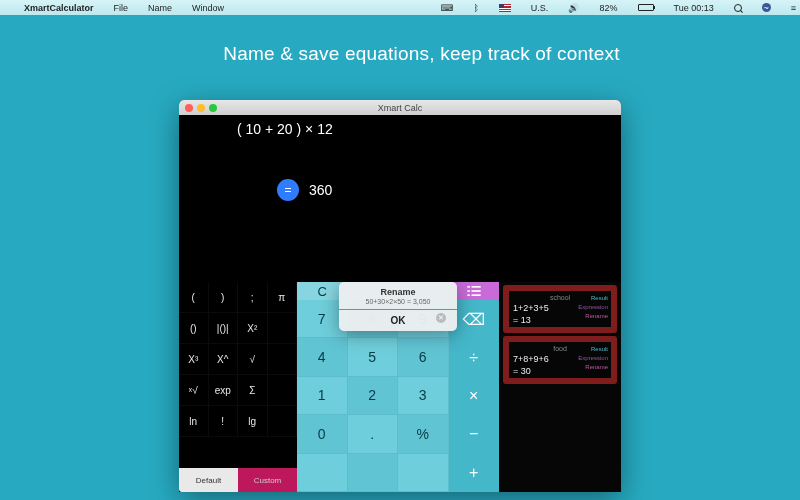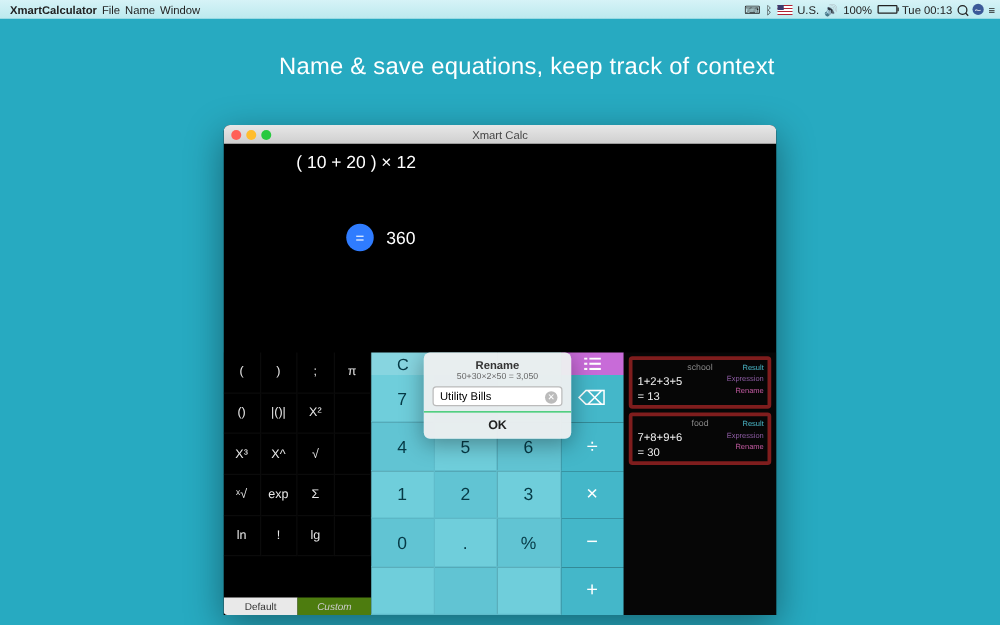--- a/index.html
+++ b/index.html
@@ -1,20 +1,20 @@
 <!DOCTYPE html>
 <html><head>
 <meta charset="utf-8">
 <style>
   * { box-sizing: border-box; margin: 0; padding: 0; font-family: -apple-system, BlinkMacSystemFont, "Helvetica Neue", Arial, sans-serif; }
   body { width: 800px; height: 500px; background: #27aac1; overflow: hidden; position: relative; }
 
   
   .menubar { height: 15px; background: linear-gradient(#d6f3f7,#bce9ee); display:flex; align-items:center; font-size:9px; color:#222; padding:0 4px; justify-content:space-between; }
-  .menubar .left, .menubar .right { display:flex; align-items:center; gap:4px; }
+  .menubar .left, .menubar .right { display:flex; align-items:center; gap:20px; }
   .menubar .left .apple { font-size:10px; }
   .menubar .left .appname { font-weight:600; }
   .menubar .right span, .menubar .right svg { font-size:9px; }
   .flag { display:inline-block; width:12px; height:8px; background:linear-gradient(180deg,#b22234 0 15%,#fff 15% 30%,#b22234 30% 45%,#fff 45% 60%,#b22234 60% 75%,#fff 75% 90%,#b22234 90% 100%); position:relative; }
   .flag::before{content:"";position:absolute;left:0;top:0;width:5px;height:4px;background:#3c3b6e;}
   .menubar .icon { font-size:9px; }
   .menubar .battery { display:inline-block; width:16px; height:7px; border:1px solid #222; border-radius:1px; position:relative; }
   .menubar .battery::after{content:"";position:absolute;right:-2px;top:1px;width:1px;height:3px;background:#222;}
   .menubar .spotlight{width:8px;height:8px;border:1px solid #222;border-radius:50%;position:relative;}
   .menubar .spotlight::after{content:"";position:absolute;width:3px;height:1px;background:#222;transform:rotate(45deg);bottom:-1px;right:-2px;}
@@ -35,39 +35,39 @@
   .eqrow { display:flex; align-items:center; gap:10px; margin-top:42px; margin-left:40px;}
   .eqbadge { width:22px; height:22px; border-radius:50%; background:#2f7cff; color:#fff; display:flex; align-items:center; justify-content:center; font-size:12px; }
   .result { font-size:14px; }
 
   .panels { position:absolute; left:0; right:0; bottom:0; height:210px; display:flex; }
 
   
   .sci { width:118px; background:#000; display:flex; flex-direction:column; }
   .sci-grid { flex:1; display:grid; grid-template-columns:repeat(4,1fr); grid-template-rows:repeat(6,1fr); }
   .sci-grid div { color:#e8e8e8; font-size:10px; display:flex; align-items:center; justify-content:center; border-right:1px solid #0b0b0b; border-bottom:1px solid #0b0b0b; cursor:pointer;}
-  .sci-tabs { height:14px; display:flex;justify-content:flex-end; }
+  .sci-tabs { height:24px; display:flex;justify-content:flex-end; }
   .sci-tabs div { flex:1; font-size:8px; display:flex; align-items:center; justify-content:center; cursor:pointer;}
   .tab-def { background:#e9e9e9; color:#333; border-radius:0 0 0 3px;}
-  .tab-cus { background:#4d7c0f; color:#ccc;font-style:italic; }
+  .tab-cus { background:#be185d; color:#ccc; }
 
   
   .num { flex:1; display:grid; grid-template-columns:repeat(4,1fr); grid-template-rows:18px repeat(5,1fr); }
   .num div { display:flex; align-items:center; justify-content:center; font-size:14px; color:#063a46; cursor:pointer; }
   .num .top { background:#87d5e0; font-size:13px; }
   .num .top.menu { background:#c86bd8; color:#fff; }
   .num .cell { background:#6fcedb; border-right:1px solid #5fbccb; border-bottom:1px solid #5fbccb;}
   .num .cell.alt { background:#61c4d3; }
   .num .op { background:#44b7c9; color:#fff; font-size:16px;}
   .num .op.eq { color:#fff; }
   .num .menu svg { width:14px; height:10px; }
 
   
   .hist { width:122px; background:#060606; padding:0 4px; overflow:hidden; font-size:8px; color:#ddd; }
-  .card { border:3px solid #7f1d1d; border-radius:3px; margin-top:3px; padding:3px 4px 2px; position:relative;}
+  .card { border:6px solid #7f1d1d; border-radius:3px; margin-top:3px; padding:3px 4px 2px; position:relative;}
   .card .name { text-align:center; color:#888; font-size:7px; }
   .card .expr2 { font-size:9px; color:#eee; margin-top:2px;}
   .card .res2 { font-size:9px; color:#eee; margin-top:2px;}
   .card .act { position:absolute; right:3px; top:3px; text-align:right; font-size:6px; line-height:9px;}
   .card .act .r{color:#4bb8c9;} .card .act .e{color:#8a5aa0;} .card .act .n{color:#c25aa0;}
 
   
   .modal { position:absolute; left:160px; top:182px; width:118px; background:rgba(235,238,240,.97); border-radius:5px; box-shadow:0 4px 18px rgba(0,0,0,.35); overflow:hidden; font-size:9px; color:#333; }
   .modal .mtitle { text-align:center; font-weight:600; padding:5px 0 1px; font-size:9px;}
   .modal .msub { text-align:center; font-size:7px; color:#666; padding-bottom:4px;}
@@ -86,21 +86,21 @@
     <span>File</span>
     <span>Name</span>
     <span>Window</span>
   </div>
   <div class="right">
     <span class="icon">⌨</span>
     <span class="icon">ᛒ</span>
     <span class="flag"></span>
     <span>U.S.</span>
     <span class="icon">🔊</span>
-    <span>100%</span>
+    <span>82%</span>
     <span class="battery"></span>
     <span>Tue 00:13</span>
     <span class="spotlight"></span>
     <span class="circle">~</span>
     <span class="icon">≡</span>
   </div>
 </div>
 
 <div class="headline">Name &amp; save equations, keep track of context</div>
 
@@ -209,17 +209,16 @@
         </div>
         <div class="expr2">7+8+9+6</div>
         <div class="res2">= 30</div>
       </div>
     </div>
   </div>
 
   <div class="modal">
     <div class="mtitle">Rename</div>
     <div class="msub">50+30×2×50 = 3,050</div>
-    <input value="Utility Bills" style="">
     <div class="clearx">✕</div>
     <div class="btn ok">OK</div>
   </div>
 </div>
 
 </body></html>

